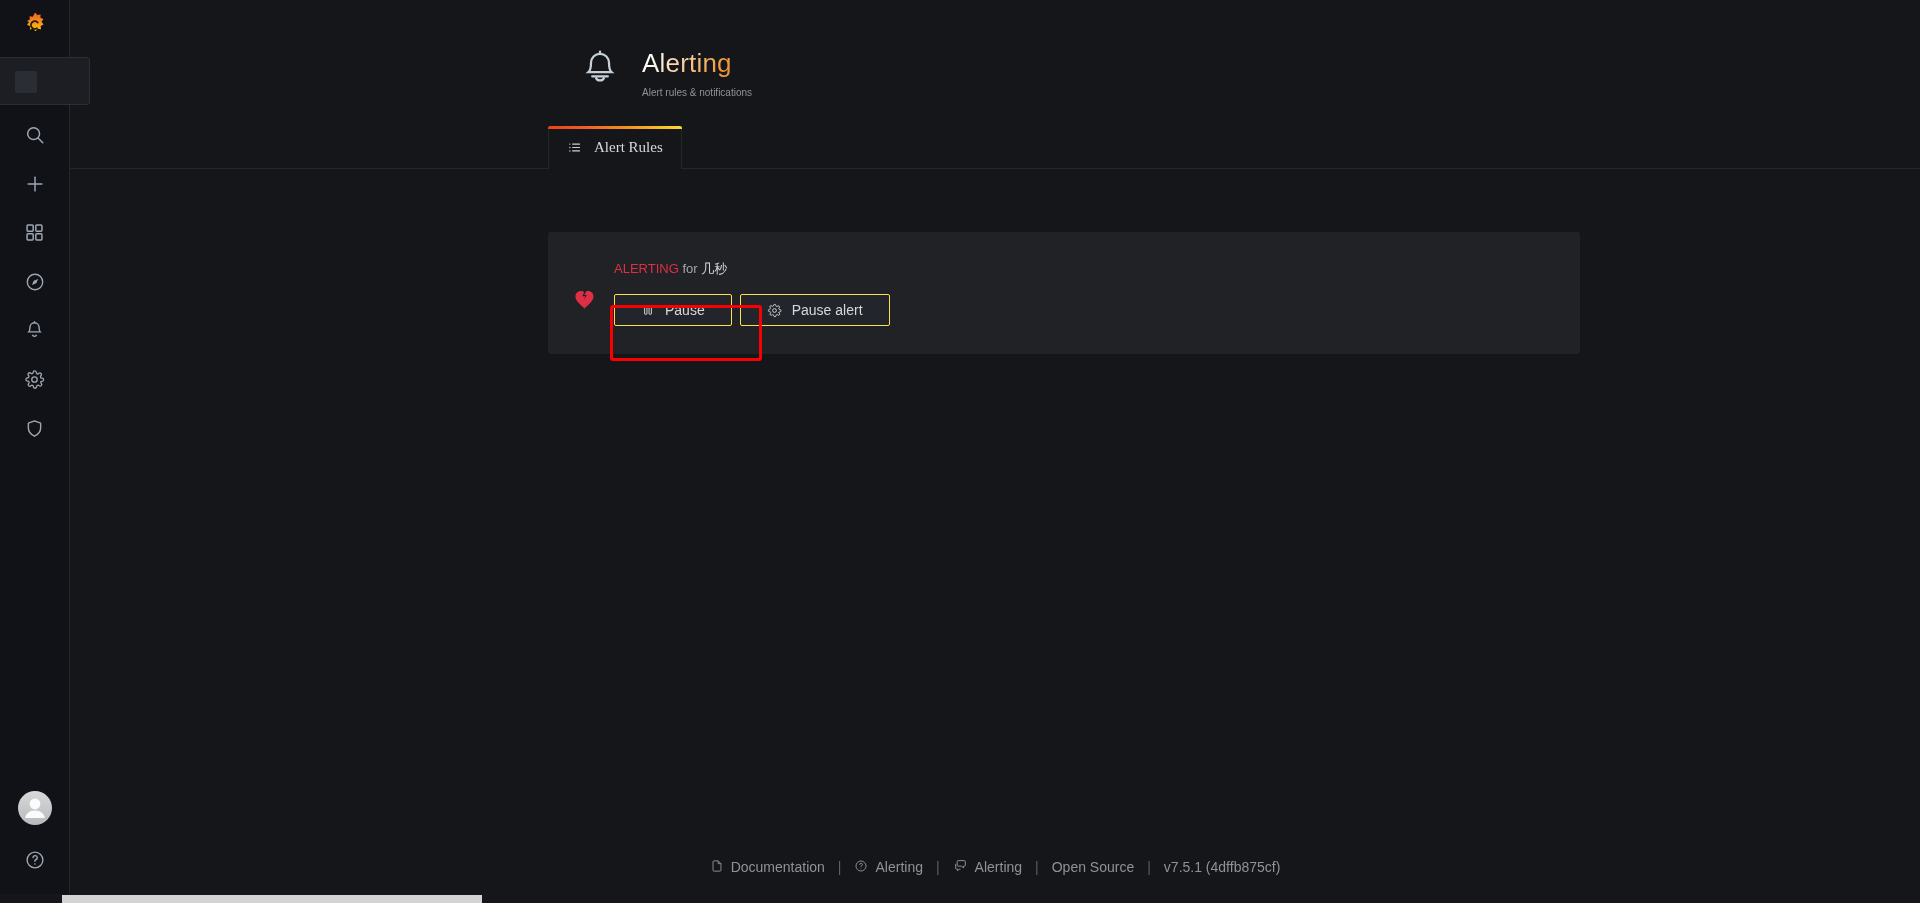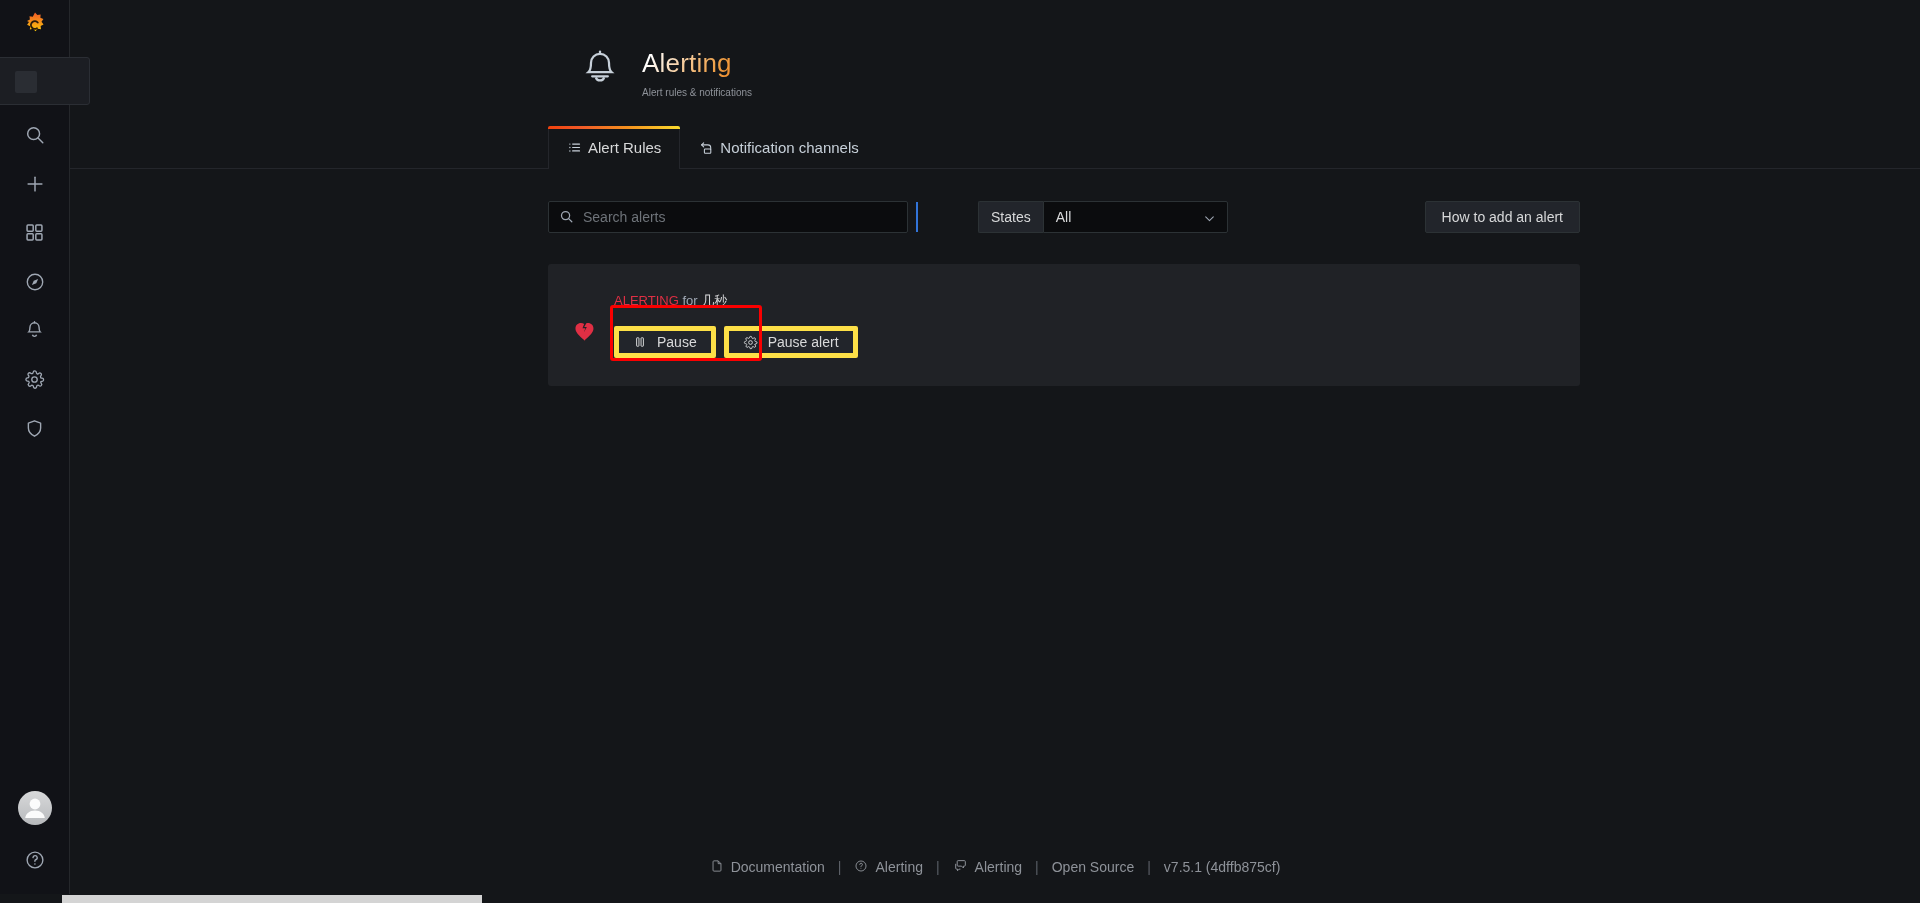--- a/index.html
+++ b/index.html
@@ -160,29 +160,29 @@
     padding-left: 478px;
     border-bottom: 1px solid #24262b;
     display: flex;
     align-items: flex-end;
     height: 42px;
   }
   .tab {
     position: relative;
     display: flex;
     align-items: center;
-    gap: 6px;
+    gap: 12px;
     height: 41px;
     padding: 0 18px;
     font-size: 15px;
     color: #c7d0d9;
     cursor: pointer;
     background: transparent;
     border: none;
-    font-family: Liberation Sans, sans-serif;
+    font-family: Liberation Serif, serif;
   }
   .tab .ticon { display:flex; align-items:center; color:#c7d0d9; }
   .tab.active {
     background: #141619;
     color: #d8d9da;
     border-left: 1px solid #24262b;
     border-right: 1px solid #24262b;
   }
   .tab.active::before {
     content: "";
@@ -338,23 +338,23 @@
   }
   .alert-state .st { color: #e02f44; }
   .alert-state .dur { color: #d8d9da; }
   .alert-actions {
     display: flex;
     gap: 8px;
     margin-top: 16px;
   }
   .abtn {
     height: 32px;
-    padding: 0 14px;
+    padding: 0 26px;
     background: #22252b;
-    border: 5px solid #fde047;
+    border: 1px solid #fde047;
     border-radius: 2px;
     color: #d8d9da;
     font-size: 14px;
     font-family: inherit;
     display: flex;
     align-items: center;
     gap: 10px;
     cursor: pointer;
   }
   .abtn .bic { display: flex; align-items: center; color: #d8d9da; }
@@ -559,64 +559,26 @@
                 <line x1="9" y1="12" x2="20" y2="12"></line>
                 <line x1="9" y1="17.5" x2="20" y2="17.5"></line>
               <circle cx="4.6" cy="6.5" r="1.1" fill="currentColor" stroke="none"></circle>
               <circle cx="4.6" cy="12" r="1.1" fill="currentColor" stroke="none"></circle>
               <circle cx="4.6" cy="17.5" r="1.1" fill="currentColor" stroke="none"></circle>
             </svg>
           </span>
           <span>Alert Rules</span>
         </button>
 
-        <button class="tab">
-          <span class="ticon">
-            <svg width="16" height="16" viewBox="0 0 24 24" fill="none" stroke="currentColor" stroke-width="1.6" stroke-linecap="round" stroke-linejoin="round">
-              <path d="M8.5 4.2L5.4 7.3l3.1 3.1"></path>
-              <path d="M5.4 7.3h9.4a4.3 4.3 0 0 1 4.3 4.3v2.2"></path>
-              <rect x="9.6" y="13.5" width="9.6" height="6.3" rx="1.1"></rect>
-            </svg>
-          </span>
-          <span>Notification channels</span>
-        </button>
 
       </div>
 
       <div class="content">
         <div class="content-inner">
 
-          <div class="toolbar">
-
-            <div class="search-box">
-              <span class="search-ico">
-                <svg width="15" height="15" viewBox="0 0 24 24" fill="none" stroke="currentColor" stroke-width="2">
-                  <circle cx="10.5" cy="10.5" r="6.5"></circle>
-                    <line x1="15.4" y1="15.4" x2="20.5" y2="20.5" stroke-linecap="round"></line>
-                </svg>
-              </span>
-              <input type="text" value="" placeholder="Search alerts" style="">
-            </div>
-            <div class="caret-line"></div>
-
-            <div class="states-group">
-              <div class="states-label">States</div>
-              <div class="states-select">
-                <span>All</span>
-                <span class="chev">
-                  <svg width="13" height="13" viewBox="0 0 24 24" fill="none" stroke="currentColor" stroke-width="2" stroke-linecap="round" stroke-linejoin="round">
-                    <polyline points="5,9 12,16 19,9"></polyline>
-                  </svg>
-                </span>
-              </div>
-            </div>
-
-            <button class="btn-howto">How to add an alert</button>
-
-          </div>
 
           <div class="alert-list">
 
             <div class="alert-card">
 
               <div class="alert-icon">
                 <svg width="26" height="26" viewBox="0 0 24 24" fill="currentColor">
                   <path d="M12 21.1l-1.1-1C6.3 15.9 3.2 13.1 3.2 9.6 3.2 6.8 5.4 4.6 8.2 4.6c1.1 0 2.2.4 3.0 1.0l-1.5 3.9h2.6l-1.3 3.6 2.7-4.9h-2.4l1.9-3.4c.8-.2 1.3-.2 1.6-.2 2.8 0 5.0 2.2 5.0 5.0 0 3.5-3.1 6.3-7.7 10.5z"></path>
                 </svg>
               </div>

